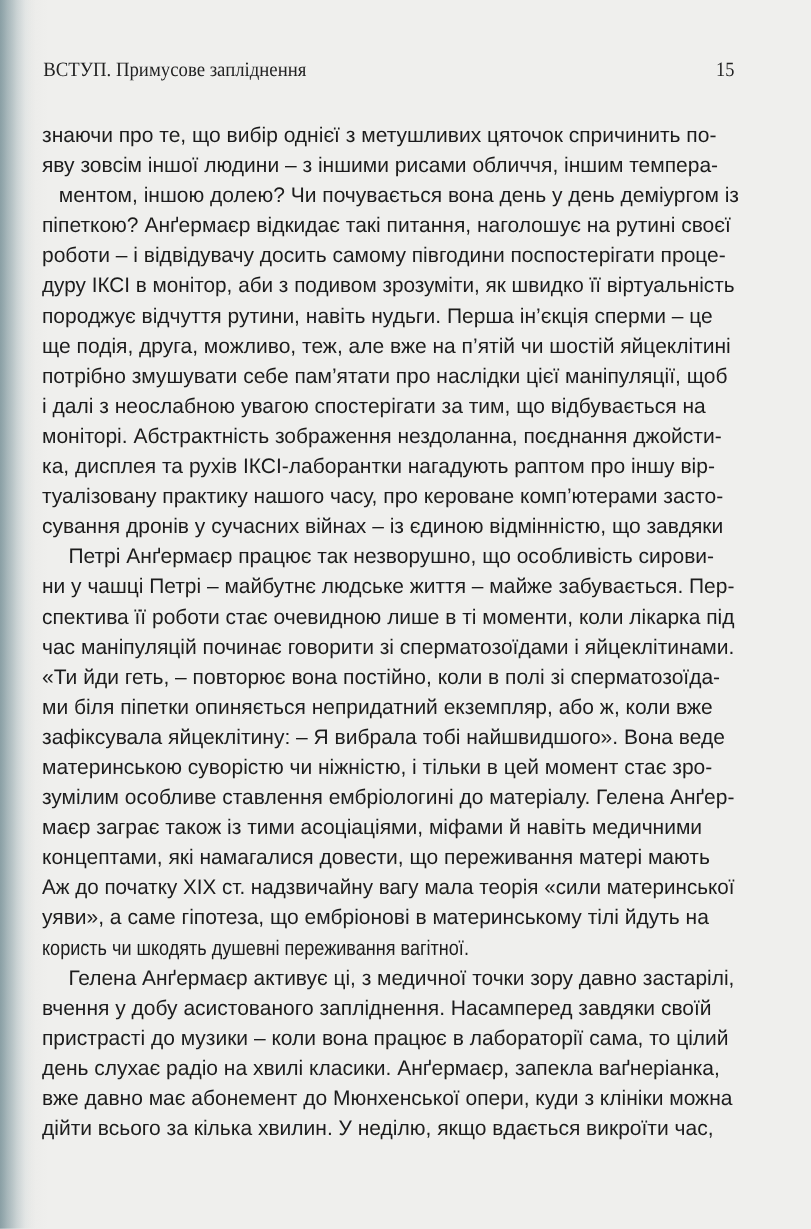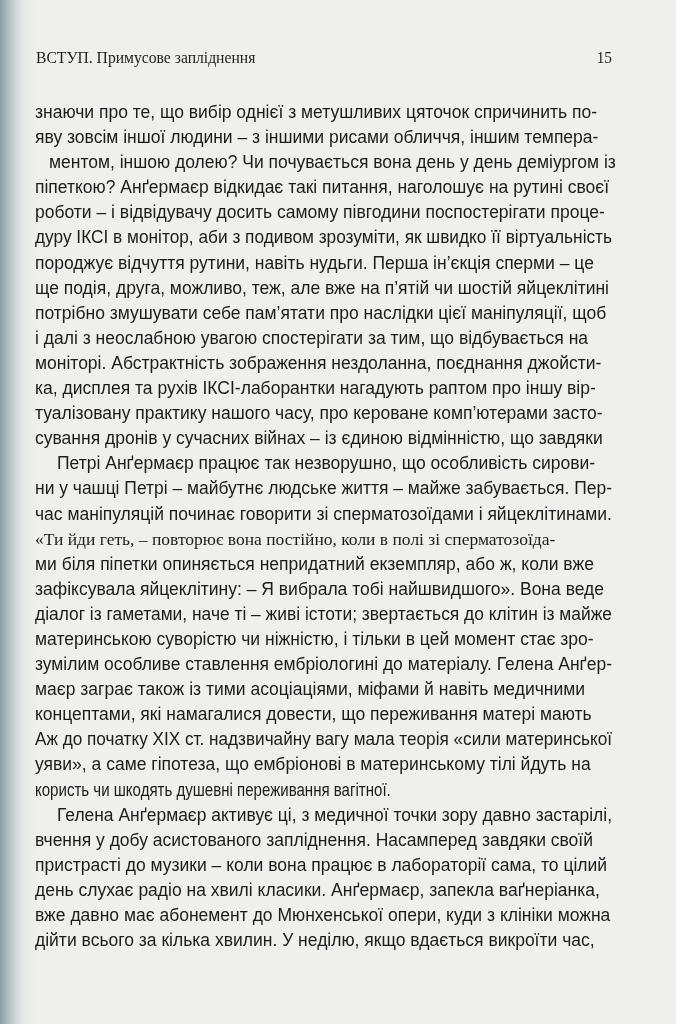--- a/index.html
+++ b/index.html
@@ -96,25 +96,25 @@
       <div class="line"><span class="txt" style="transform: scaleX(1);">породжує відчуття рутини, навіть нудьги. Перша ін’єкція сперми – це</span></div>
       <div class="line"><span class="txt" style="transform: scaleX(1);">ще подія, друга, можливо, теж, але вже на п’ятій чи шостій яйцеклітині</span></div>
       <div class="line"><span class="txt" style="transform: scaleX(1);">потрібно змушувати себе пам’ятати про наслідки цієї маніпуляції, щоб</span></div>
       <div class="line"><span class="txt" style="transform: scaleX(1);">і далі з неослабною увагою спостерігати за тим, що відбувається на</span></div>
       <div class="line"><span class="txt" style="transform: scaleX(1);">моніторі. Абстрактність зображення нездоланна, поєднання джойсти-</span></div>
       <div class="line"><span class="txt" style="transform: scaleX(1);">ка, дисплея та рухів ІКСІ-лаборантки нагадують раптом про іншу вір-</span></div>
       <div class="line"><span class="txt" style="transform: scaleX(1);">туалізовану практику нашого часу, про кероване комп’ютерами засто-</span></div>
       <div class="line"><span class="txt" style="transform: scaleX(1);">сування дронів у сучасних війнах – із єдиною відмінністю, що завдяки</span></div>
       <div class="line indent"><span class="txt" style="transform: scaleX(1);">Петрі Анґермаєр працює так незворушно, що особливість сирови-</span></div>
       <div class="line"><span class="txt" style="transform: scaleX(0.9975);">ни у чашці Петрі – майбутнє людське життя – майже забувається. Пер-</span></div>
+      <div class="line"><span class="txt" style="transform: scaleX(0.9975);">спектива її роботи стає очевидною лише в ті моменти, коли лікарка під</span></div>
       <div class="line"><span class="txt" style="transform: scaleX(0.9998);">час маніпуляцій починає говорити зі сперматозоїдами і яйцеклітинами.</span></div>
-      <div class="line"><span class="txt" style="transform: scaleX(1); font-family: Liberation Serif, serif;">«Ти йди геть, – повторює вона постійно, коли в полі зі сперматозоїда-</span></div>
+      <div class="line"><span class="txt" style="transform: scaleX(1);">«Ти йди геть, – повторює вона постійно, коли в полі зі сперматозоїда-</span></div>
       <div class="line"><span class="txt" style="transform: scaleX(1);">ми біля піпетки опиняється непридатний екземпляр, або ж, коли вже</span></div>
       <div class="line"><span class="txt" style="transform: scaleX(1);">зафіксувала яйцеклітину: – Я вибрала тобі найшвидшого». Вона веде</span></div>
-      <div class="line"><span class="txt" style="transform: scaleX(0.9937);">діалог із гаметами, наче ті – живі істоти; звертається до клітин із майже</span></div>
       <div class="line"><span class="txt" style="transform: scaleX(1);">материнською суворістю чи ніжністю, і тільки в цей момент стає зро-</span></div>
       <div class="line"><span class="txt" style="transform: scaleX(0.9981);">зумілим особливе ставлення ембріологині до матеріалу. Гелена Анґер-</span></div>
       <div class="line"><span class="txt" style="transform: scaleX(1);">маєр заграє також із тими асоціаціями, міфами й навіть медичними</span></div>
       <div class="line"><span class="txt" style="transform: scaleX(1);">концептами, які намагалися довести, що переживання матері мають</span></div>
       <div class="line"><span class="txt" style="transform: scaleX(0.9809);">Аж до початку XIX ст. надзвичайну вагу мала теорія «сили материнської</span></div>
       <div class="line"><span class="txt" style="transform: scaleX(1);">уяви», а саме гіпотеза, що ембріонові в материнському тілі йдуть на</span></div>
       <div class="line"><span class="txt" style="transform: scaleX(0.86);">користь чи шкодять душевні переживання вагітної.</span></div>
       <div class="line indent"><span class="txt" style="transform: scaleX(0.9958);">Гелена Анґермаєр активує ці, з медичної точки зору давно застарілі,</span></div>
       <div class="line"><span class="txt" style="transform: scaleX(1);">вчення у добу асистованого запліднення. Насамперед завдяки своїй</span></div>
       <div class="line"><span class="txt" style="transform: scaleX(1);">пристрасті до музики – коли вона працює в лабораторії сама, то цілий</span></div>

